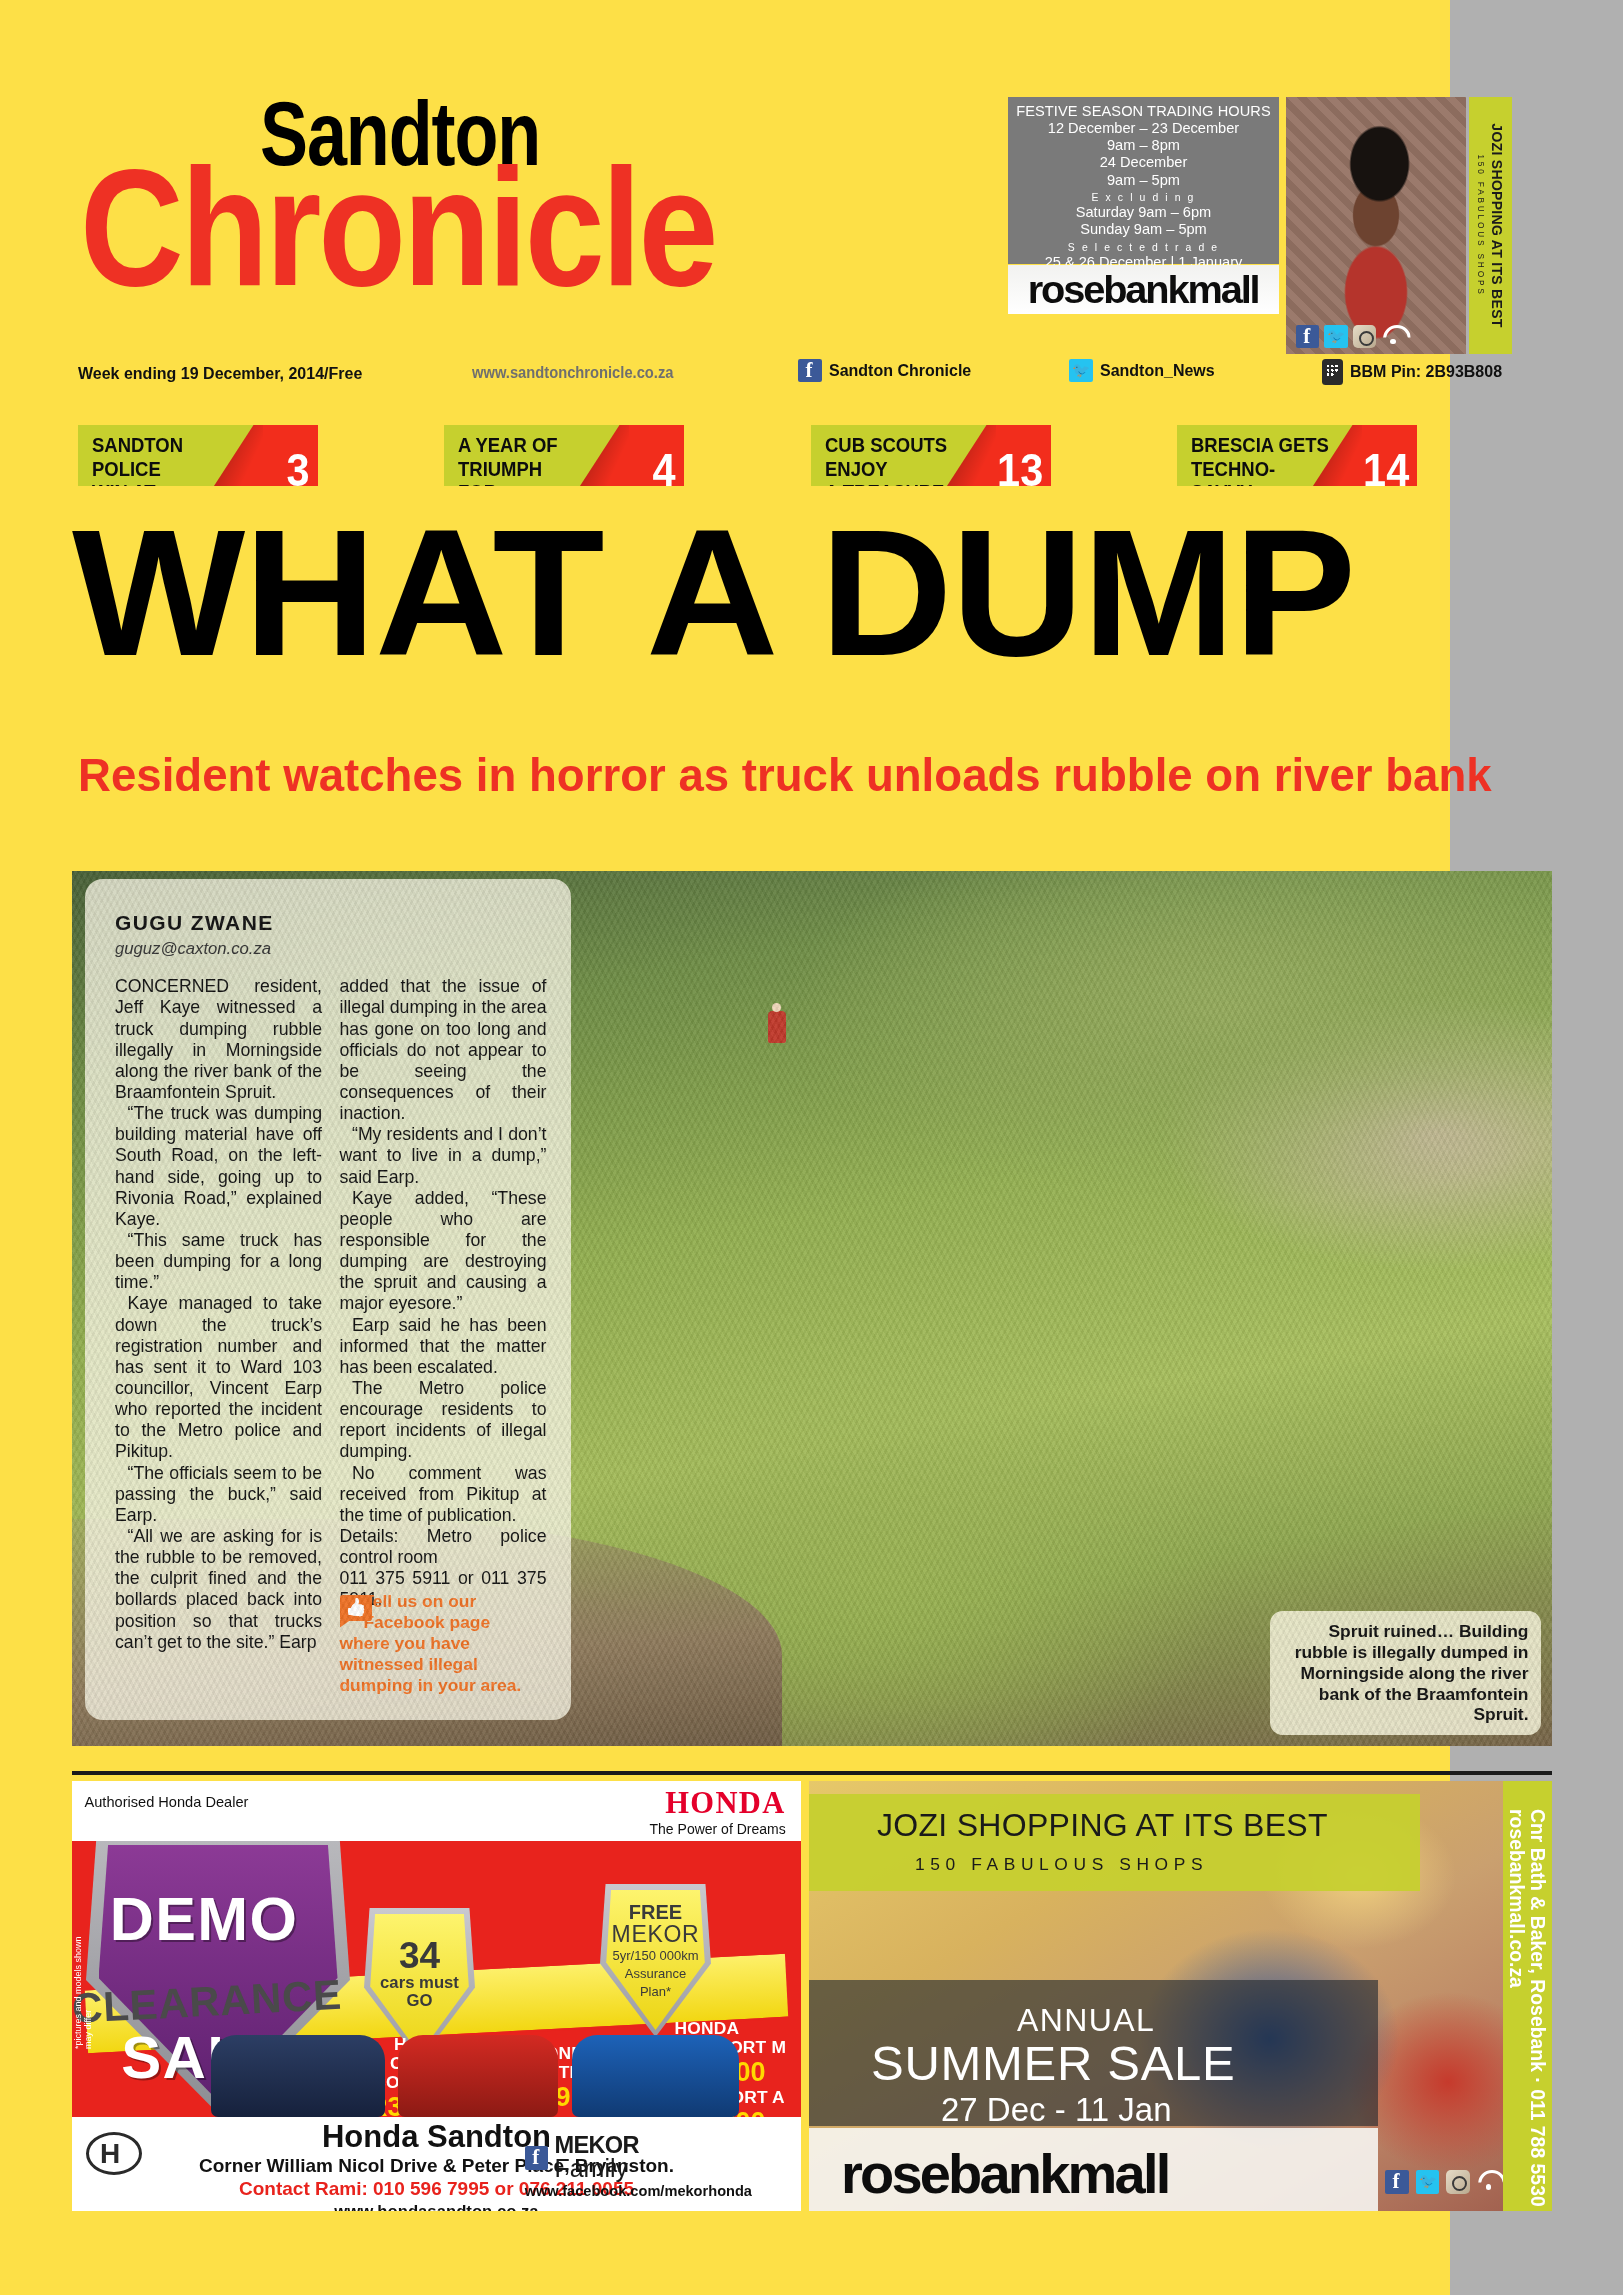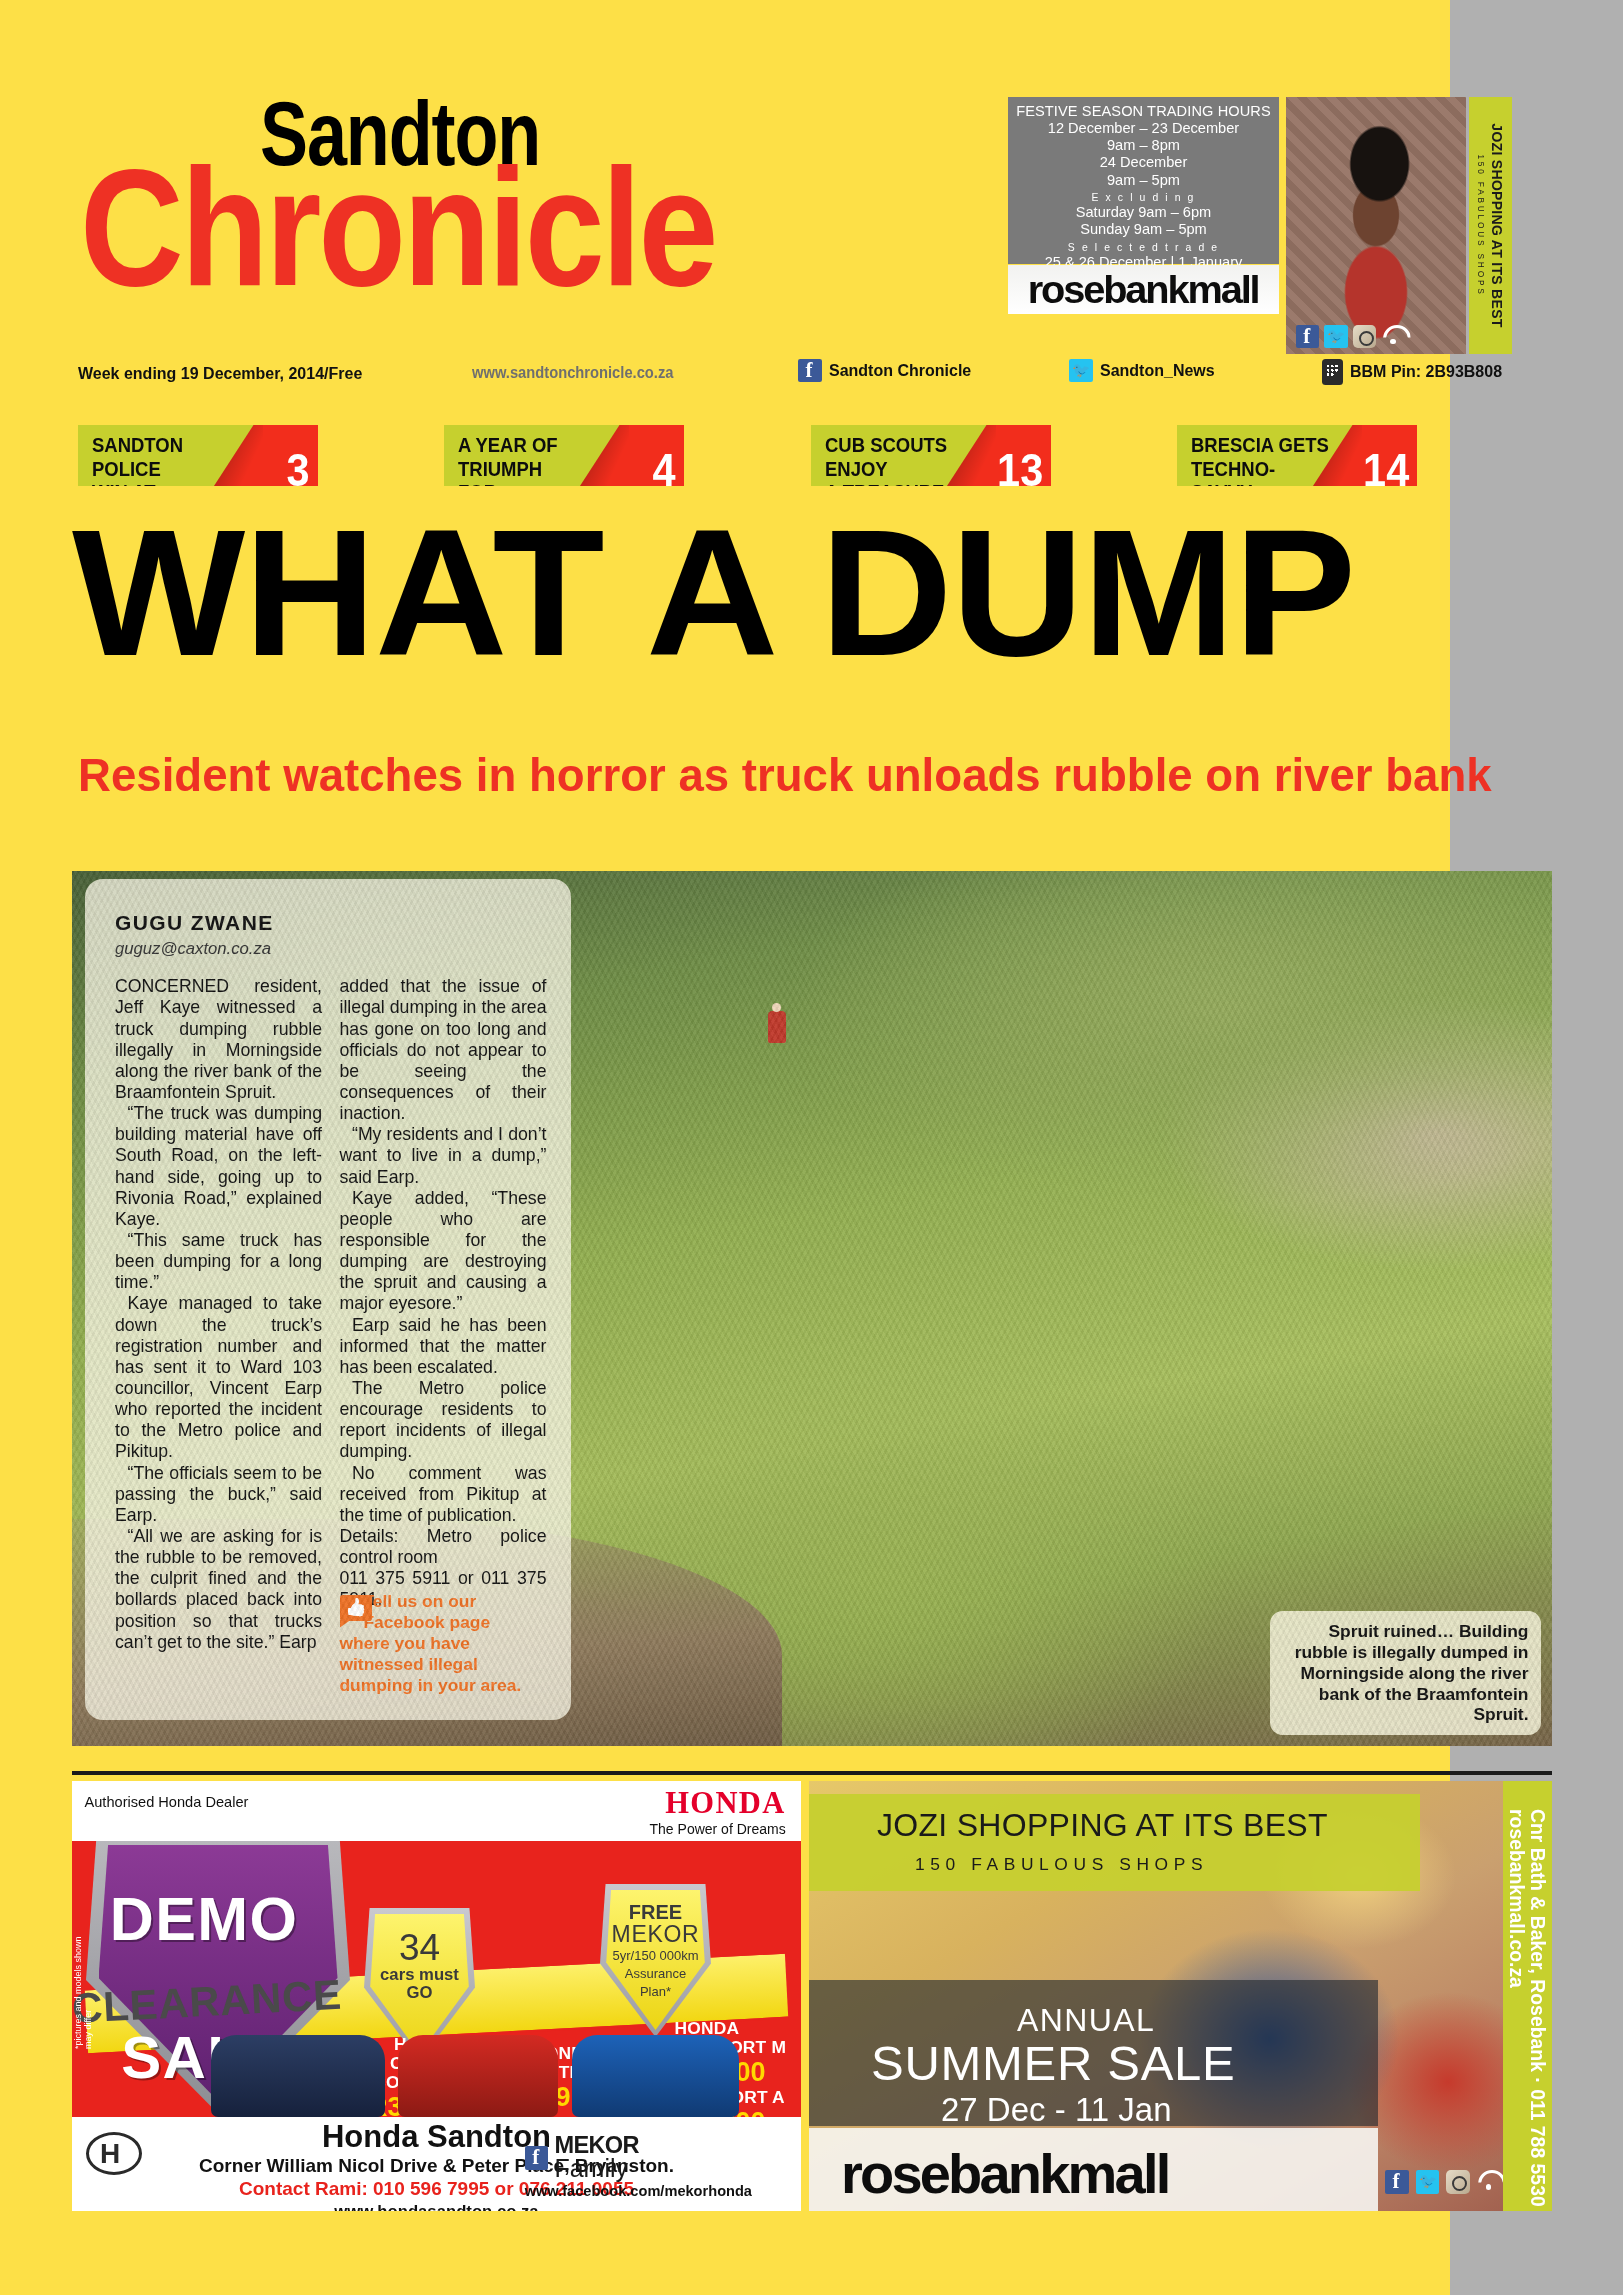--- a/index.html
+++ b/index.html
@@ -337,21 +337,21 @@
     background:linear-gradient(#c9c9cf,#9a9aa1);
     clip-path:polygon(5% 0,95% 0,100% 52%,50% 100%,0 52%);
   }
   .badge-in {
     position:absolute; left:6.2px; top:5.6px; right:6.2px; bottom:7px;
     background:linear-gradient(#fdf46e,#ecd513);
     clip-path:polygon(5% 0,95% 0,100% 52%,50% 100%,0 52%);
     text-align:center; padding-top:15.3px;
   }
   .badge-34 { font-family:"Liberation Sans Narrow","Liberation Sans", sans-serif;
-    font-weight:normal; font-size:37px; color:#3a3a3a; line-height:1; }
+    font-weight:bold; font-size:37px; color:#3a3a3a; line-height:1;margin-top:8px; }
   .badge-small { font-family:"Liberation Sans Narrow","Liberation Sans", sans-serif;
     font-weight:bold; font-size:16.7px; color:#3a3a3a; line-height:1.1; }
   .badge-free { font-family:"Liberation Sans Narrow","Liberation Sans", sans-serif;
     font-weight:bold; font-size:20px; color:#3a3a3a; line-height:1; }
   .badge-mekor { font-family:"Liberation Sans Narrow","Liberation Sans", sans-serif;
     font-size:23px; color:#3a3a3a; line-height:1.05; letter-spacing:0.7px; }
   .badge-plan { font-family:"Liberation Sans Narrow","Liberation Sans", sans-serif;
     font-size:13px; color:#3a3a3a; line-height:1.2; margin-top:2.1px; }
 
   .car-item { position:absolute; text-align:center; color:#fff; }

